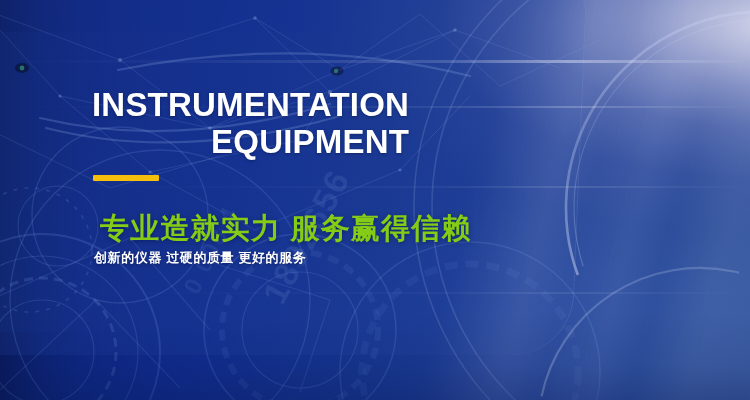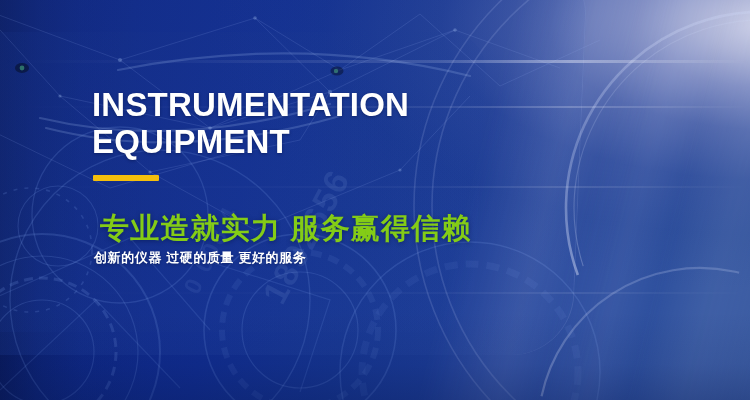--- a/index.html
+++ b/index.html
@@ -102,21 +102,21 @@
     transform: rotate(14deg);
     filter: blur(6px);
   }
   .sheen-1 { left: 470px; }
   .sheen-2 { left: 585px; width: 95px; opacity: .8; }
   .sheen-3 { left: 672px; width: 120px; opacity: .55; }
 
   svg.art { position: absolute; top: 0; left: 0; }
 
   
-  .content { position: absolute; left: 92px; top: 0; width: 560px; height: 361px; }
+  .content { position: absolute; left: 92px; top: 0; width: 560px; height: 361px; text-align: right; }
 
   .headline {
     position: absolute;
     left: 0; top: 86px;
     margin: 0;
     font-size: 33px;
     line-height: 37px;
     font-weight: 700;
     letter-spacing: 0.2px;
     color: #ffffff;

